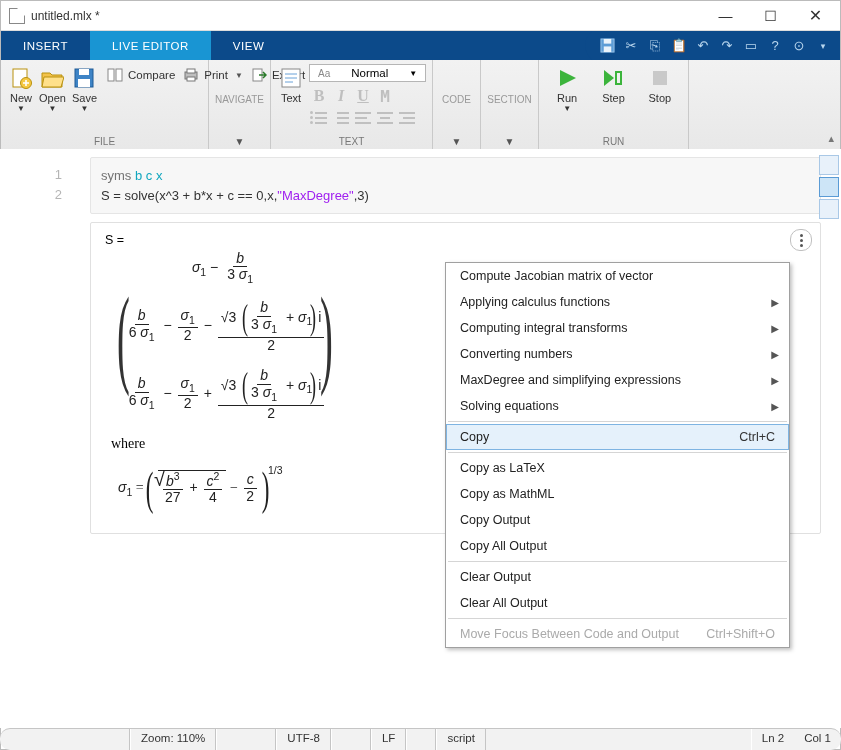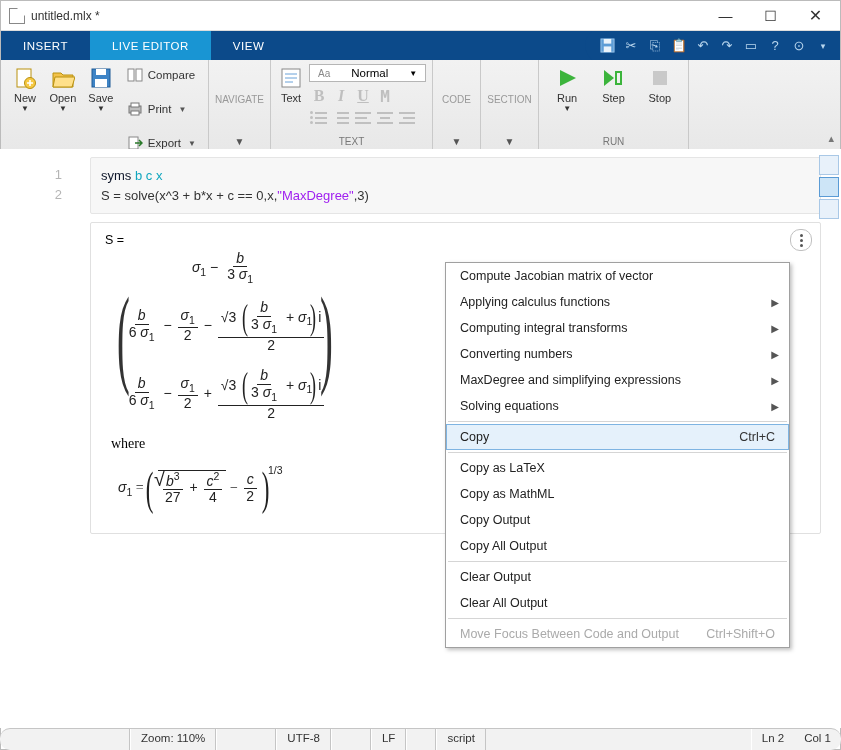--- a/index.html
+++ b/index.html
@@ -23,39 +23,39 @@
 
 
 .ribbon { height: 90px; background: linear-gradient(#f2f2f2,#e8e8e8); border-bottom: 1px solid #c5c5c5; display: flex; position: relative; }
 .ribbon .group { border-right: 1px solid #c9c9c9; padding: 4px 8px 2px; display: flex; flex-direction: column; position: relative; }
 .ribbon .group-body { display: flex; flex: 1; gap: 6px; align-items: flex-start; }
 .ribbon .group-label { font-size: 10px; color: #777; text-align: center; padding-top: 2px; }
 .ribbon .bigbtn { display: flex; flex-direction: column; align-items: center; width: 42px; padding-top: 2px; }
 .ribbon .bigbtn .bicon { width: 24px; height: 24px; margin-bottom: 2px; }
 .ribbon .bigbtn .blabel { font-size: 11px; color: #333; line-height: 1.1; text-align: center; }
 .ribbon .bigbtn .arrow { font-size: 8px; color: #333; line-height: 1; margin-top: 1px; }
-.ribbon .smallcol { display: flex; flex-direction: column; gap: 12px; }
+.ribbon .smallcol { display: flex; flex-direction: row; gap: 0; }
 .ribbon .smallbtn { display: flex; align-items: center; gap: 5px; font-size: 11.5px; color: #333; padding: 1px 4px; height: 22px; }
 .ribbon .smallbtn .sicon { width: 16px; height: 16px; }
 .ribbon .collapse { position: absolute; right: 6px; bottom: 4px; font-size: 11px; color: #777; }
 .iconbox { display: inline-flex; align-items: center; justify-content: center; }
 .normal-box { border: 1px solid #b5b5b5; background: #fff; padding: 2px 8px; font-size: 11.5px; display: flex; align-items: center; gap: 21px; }
 .fmtbtn { width: 20px; height: 20px; display: flex; align-items: center; justify-content: center; color: #bfbfbf; font-family: "Times New Roman", serif; font-size: 16px; font-weight: bold; }
 .fmtrow { display: flex; gap: 2px; }
 .listbtn { width: 20px; height: 16px; position: relative; }
 .listbtn .ln { position: absolute; left: 6px; right: 2px; height: 2px; background: #c0c0c0; }
 .listbtn .dot { position: absolute; left: 1px; width: 3px; height: 3px; background: #c0c0c0; border-radius: 50%; }
 
 
 .content { position: absolute; top: 149px; bottom: 22px; left: 0; right: 0; background: #fff; display: flex; }
 .gutter-strip { width: 20px; background: #fff; }
 .editor-col { flex: 1; display: flex; flex-direction: column; padding: 8px 0 0 0; position: relative; }
 .code-block { margin: 0 20px 8px 70px; background: #f7f7f7; border: 1px solid #e5e5e5; border-radius: 2px; padding: 8px 10px; font-family: Consolas, monospace; font-size: 13px; color: #333; line-height: 1.5; position: relative; }
 .line-numbers { position: absolute; left: 22px; top: 16px; font-family: Consolas, monospace; font-size: 13px; color: #b5b5b5; text-align: right; width: 20px; line-height: 1.5; }
-.kw { color: #0f172a; }
+.kw { color: #737373; }
 .var { color: #12a7bf; }
 .str { color: #a020f0; }
 .output-block { margin: 0 20px 8px 70px; background: #fff; border: 1px solid #e0e0e0; border-radius: 2px; padding: 10px 14px 14px; font-family: Consolas, monospace; font-size: 12.5px; position: relative; }
 .output-block .kebab { position: absolute; right: 8px; top: 6px; width: 22px; height: 22px; border: 1px solid #c0c0c0; border-radius: 10px; display: flex; align-items: center; justify-content: center; flex-direction: column; gap: 2px; }
 .output-block .kebab span { width: 3px; height: 3px; background: #555; border-radius: 50%; }
 .math { font-family: "Cambria Math", "Times New Roman", serif; font-size: 14px; color: #222; }
 .matrix { display: flex; align-items: center; margin: 4px 0 8px; }
 .paren { font-size: 110px; font-family: "Times New Roman", serif; color: #333; transform: scaleX(0.35); line-height: 0.85; }
 .rows { display: flex; flex-direction: column; gap: 12px; margin: 0 -18px; }
 .rows .mrow { text-align: center; white-space: nowrap; }

